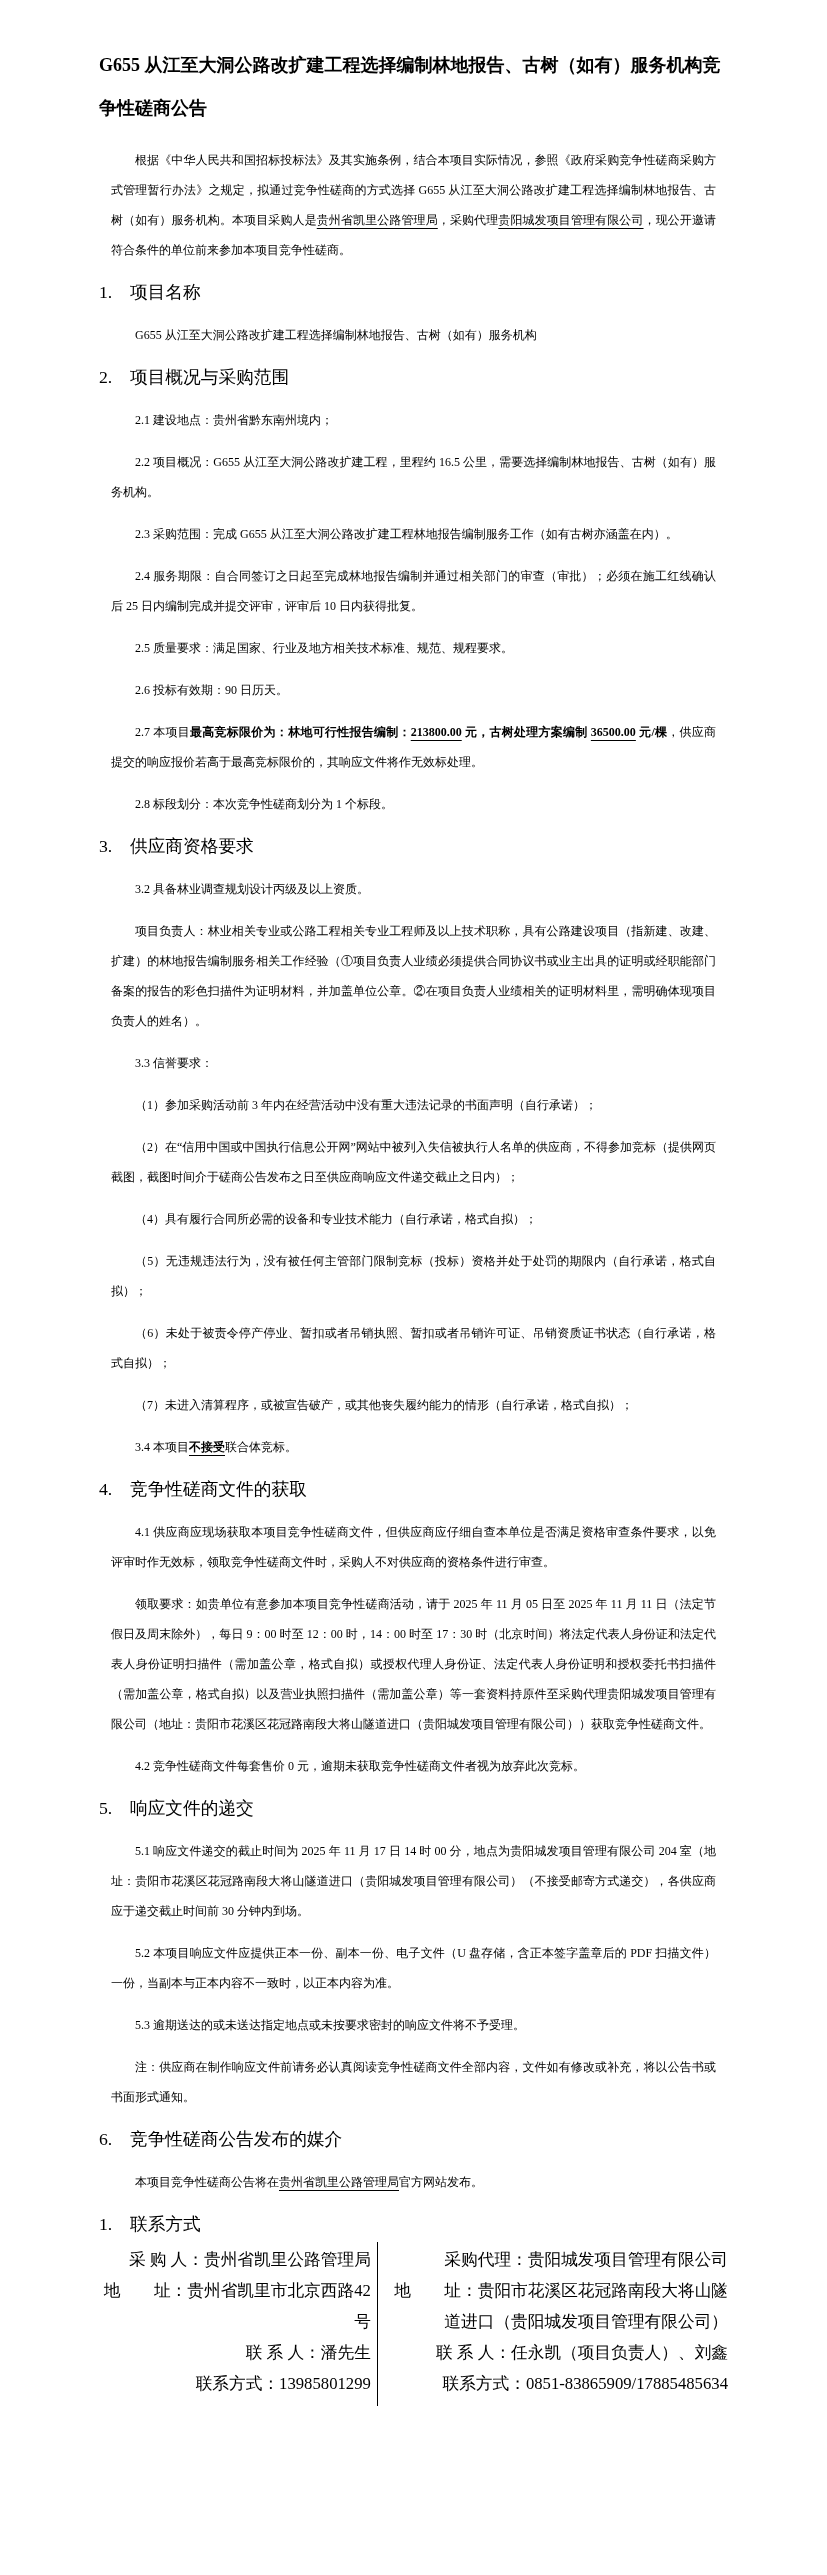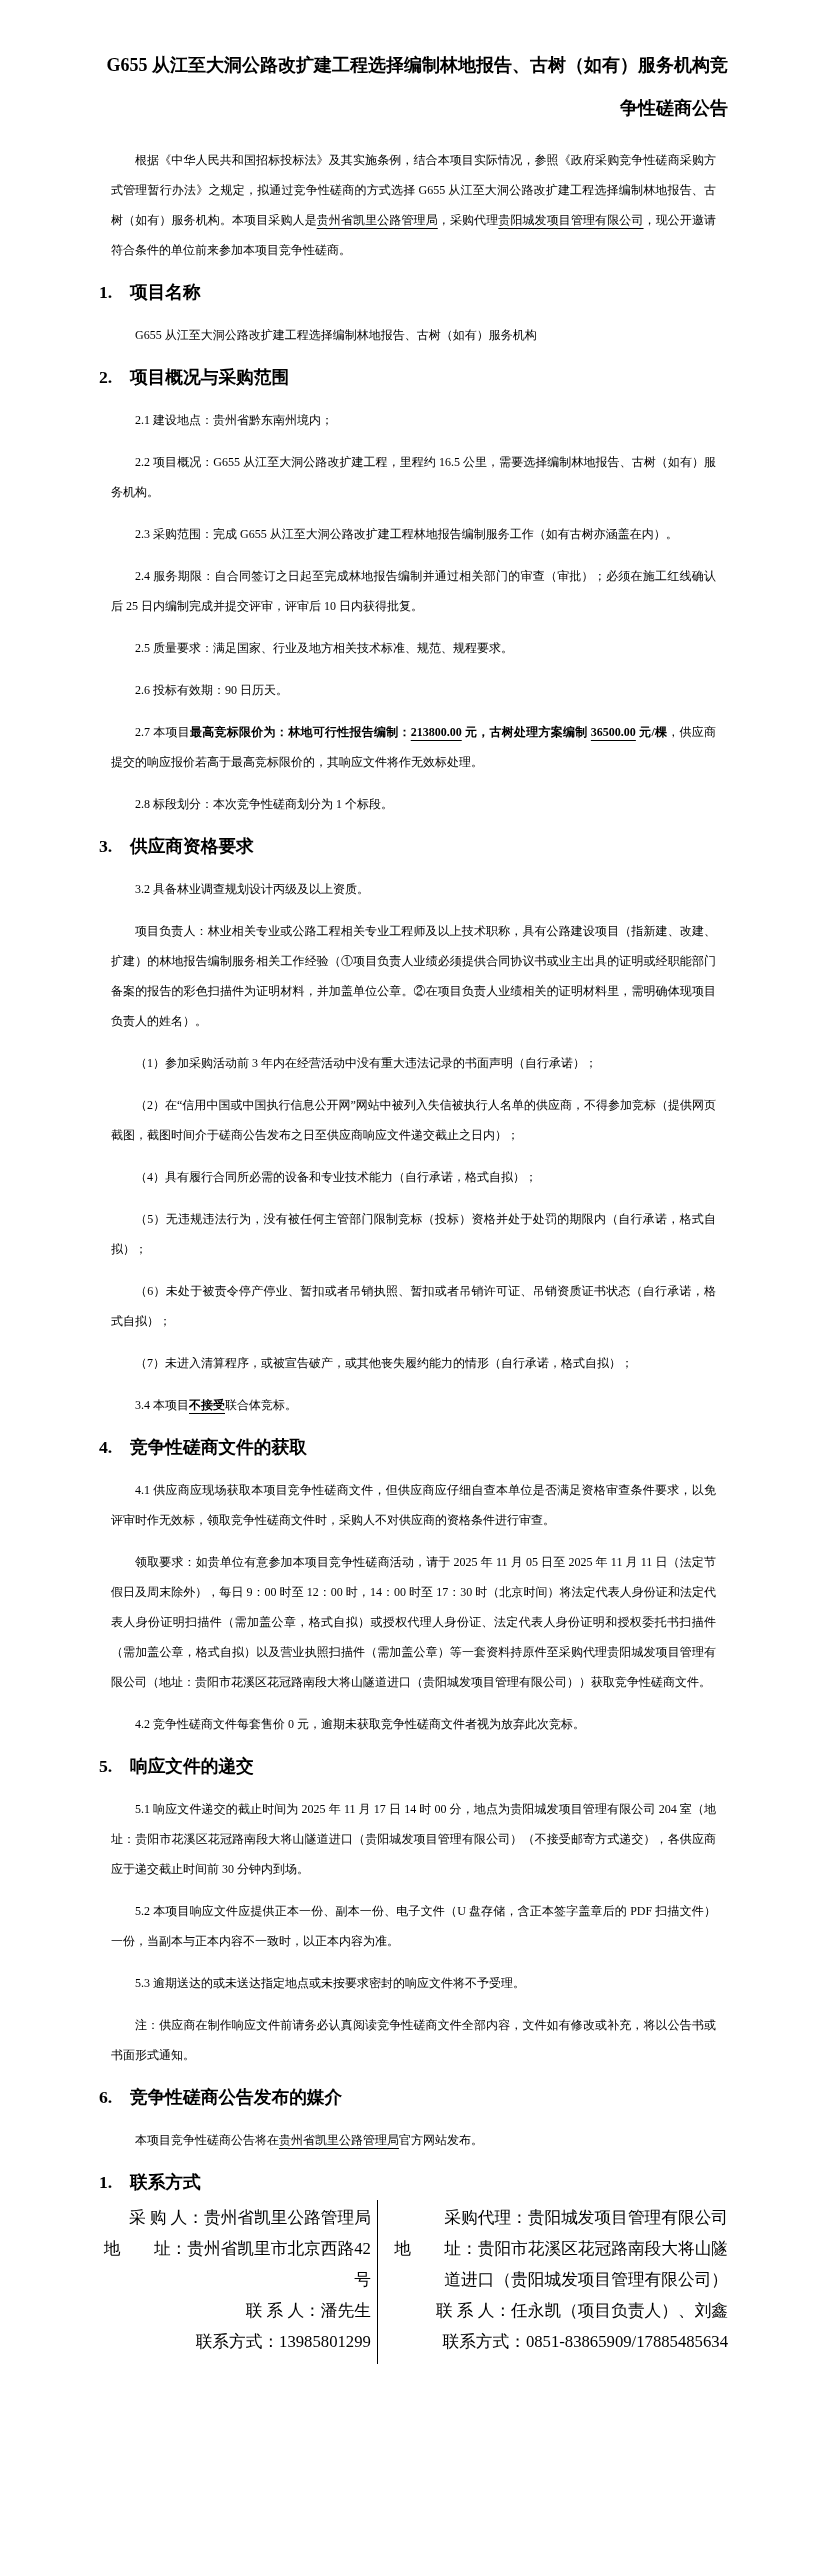--- a/index.html
+++ b/index.html
@@ -13,34 +13,34 @@
     color: #000000;
     font-family: "Liberation Serif", "DejaVu Serif", serif;
   }
   .page {
     padding: 44px 99px 73px 99px;
     box-sizing: border-box;
   }
   .title {
     font-size: 18px;
     font-weight: bold;
-    text-align: right;
+    text-align: left;
     line-height: 43px;
     margin: 0 0 14.6px 0;
   }
   p.body {
     font-size: 12px;
     line-height: 30px;
     text-align: justify;
     text-indent: 2em;
     margin: 12px;
   }
   h2.sec {
     font-size: 17.7px;
-    font-weight: bold;
+    font-weight: normal;
     line-height: 31px;
     margin: 0;
   }
   .b { font-weight: bold; }
   .u {
     text-decoration: underline;
     text-decoration-thickness: 1px;
     text-underline-offset: 4.2px;
   }
   .contact {
@@ -84,20 +84,21 @@
   <p class="body">2.3 采购范围：完成 G655 从江至大洞公路改扩建工程林地报告编制服务工作（如有古树亦涵盖在内）。</p>
   <p class="body">2.4 服务期限：自合同签订之日起至完成林地报告编制并通过相关部门的审查（审批）；必须在施工红线确认后 25 日内编制完成并提交评审，评审后 10 日内获得批复。</p>
   <p class="body">2.5 质量要求：满足国家、行业及地方相关技术标准、规范、规程要求。</p>
   <p class="body">2.6 投标有效期：90 日历天。</p>
   <p class="body"><span>2.7 本项目</span><span class="b">最高竞标限价为：林地可行性报告编制：</span><span class="b u">213800.00</span><span class="b"> 元，古树处理方案编制 </span><span class="b u">36500.00</span><span class="b"> 元/棵</span><span>，供应商提交的响应报价若高于最高竞标限价的，其响应文件将作无效标处理。</span></p>
   <p class="body">2.8 标段划分：本次竞争性磋商划分为 1 个标段。</p>
 
   <h2 class="sec">3.　供应商资格要求</h2>
   <p class="body">3.2 具备林业调查规划设计丙级及以上资质。</p>
   <p class="body">项目负责人：林业相关专业或公路工程相关专业工程师及以上技术职称，具有公路建设项目（指新建、改建、扩建）的林地报告编制服务相关工作经验（①项目负责人业绩必须提供合同协议书或业主出具的证明或经职能部门备案的报告的彩色扫描件为证明材料，并加盖单位公章。②在项目负责人业绩相关的证明材料里，需明确体现项目负责人的姓名）。</p>
+  <p class="body">3.3 信誉要求：</p>
   <p class="body">（1）参加采购活动前 3 年内在经营活动中没有重大违法记录的书面声明（自行承诺）；</p>
   <p class="body">（2）在“信用中国或中国执行信息公开网”网站中被列入失信被执行人名单的供应商，不得参加竞标（提供网页截图，截图时间介于磋商公告发布之日至供应商响应文件递交截止之日内）；</p>
   <p class="body">（4）具有履行合同所必需的设备和专业技术能力（自行承诺，格式自拟）；</p>
   <p class="body">（5）无违规违法行为，没有被任何主管部门限制竞标（投标）资格并处于处罚的期限内（自行承诺，格式自拟）；</p>
   <p class="body">（6）未处于被责令停产停业、暂扣或者吊销执照、暂扣或者吊销许可证、吊销资质证书状态（自行承诺，格式自拟）；</p>
   <p class="body">（7）未进入清算程序，或被宣告破产，或其他丧失履约能力的情形（自行承诺，格式自拟）；</p>
   <p class="body"><span>3.4 本项目</span><span class="b u">不接受</span><span>联合体竞标。</span></p>
 
   <h2 class="sec">4.　竞争性磋商文件的获取</h2>
   <p class="body">4.1 供应商应现场获取本项目竞争性磋商文件，但供应商应仔细自查本单位是否满足资格审查条件要求，以免评审时作无效标，领取竞争性磋商文件时，采购人不对供应商的资格条件进行审查。</p>

